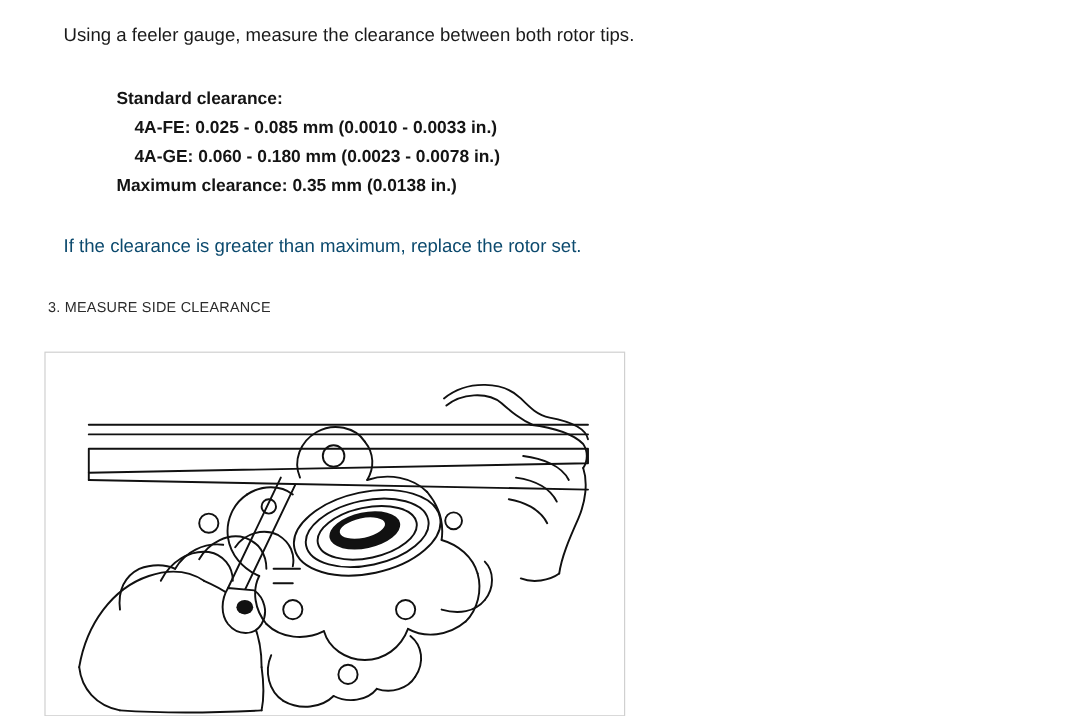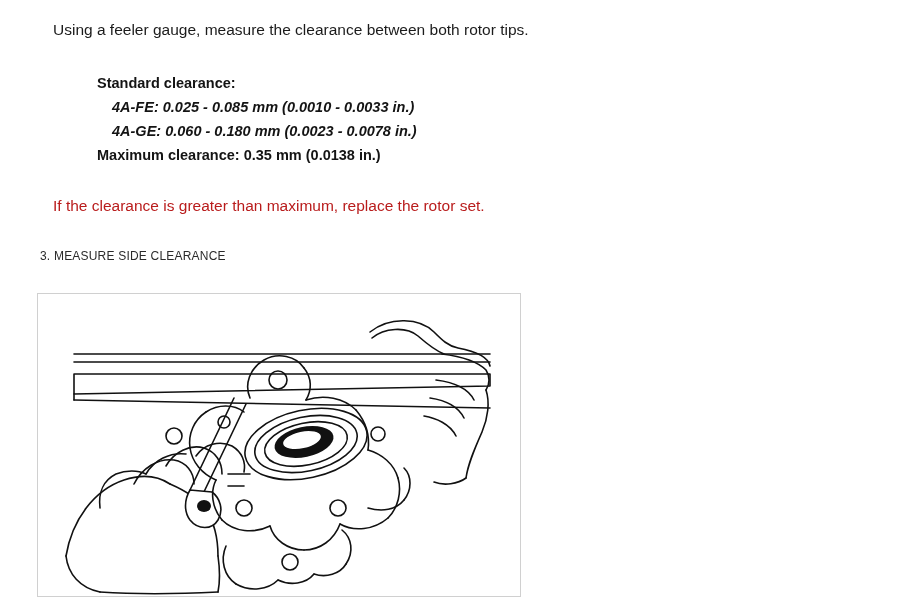--- a/index.html
+++ b/index.html
@@ -40,32 +40,31 @@
     font-weight: bold;
     color: #141414;
     margin-left: 44px;
   }
   .spec-heading {
     white-space: nowrap;
   }
   .spec-item {
     white-space: nowrap;
     padding-left: 15px;
-    font-style: italic;
   }
   .spec-max {
     white-space: nowrap;
   }
   .note-line {
     position: absolute;
     left: 53px;
     top: 196px;
     font-size: 15.5px;
     line-height: 20px;
-    color: #b91c1c;
+    color: #0c4a6e;
     white-space: nowrap;
   }
   .step-heading {
     position: absolute;
     left: 40px;
     top: 245px;
     font-size: 12px;
     line-height: 22px;
     color: #2b2b2b;
     letter-spacing: 0.2px;

